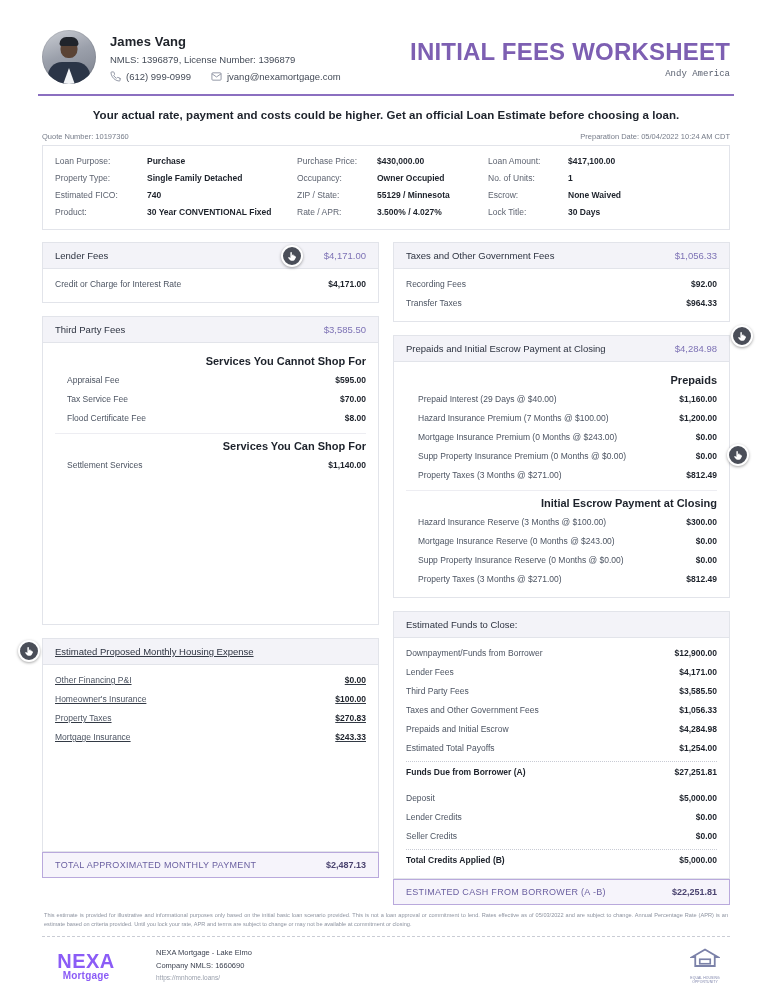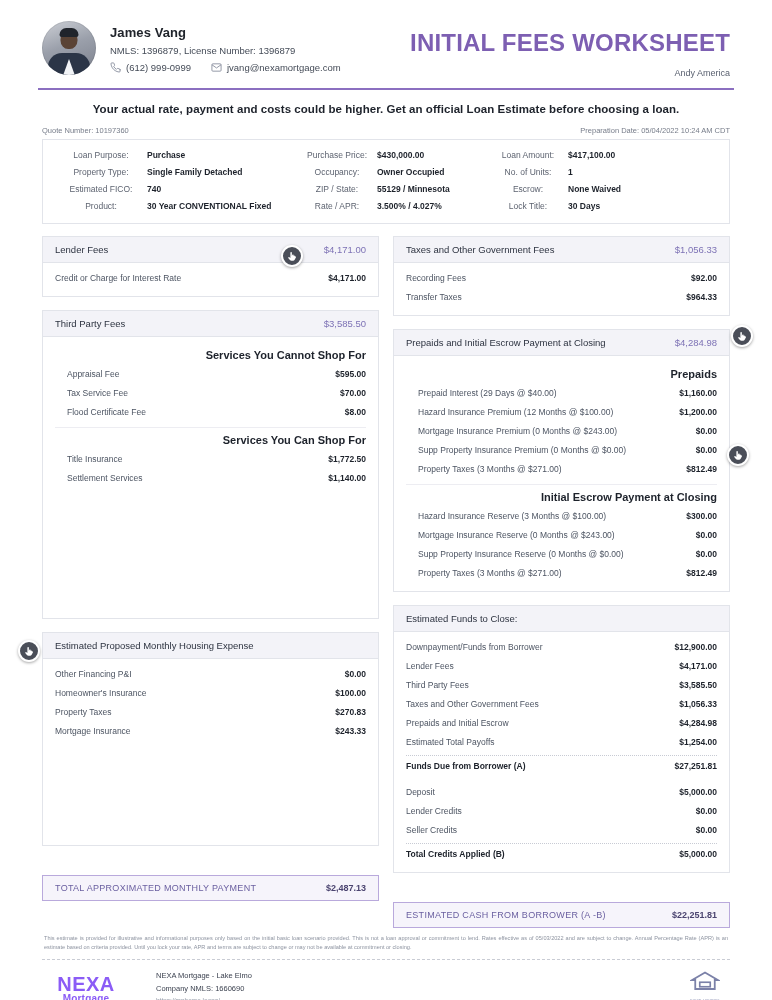--- a/index.html
+++ b/index.html
@@ -3,21 +3,21 @@
 <meta charset="utf-8">
 <style>
   * { box-sizing: border-box; margin: 0; padding: 0; }
   html, body {
     width: 772px; height: 1000px;
     background: #ffffff;
     font-family: "Liberation Sans", sans-serif;
     color: #333a45;
     overflow: hidden;
   }
-  .page { position: relative; width: 772px; height: 880px; padding: 7px 32px; }
+  .page { position: relative; width: 772px; height: 880px; padding: 16px 32px; }
 
   
   .header { display: flex; align-items: flex-start; padding: 14px 10px 0 10px; }
   .avatar {
     width: 54px; height: 54px; border-radius: 50%;
     background: linear-gradient(160deg,#cdd0d6 0%,#9ba0ab 45%,#7a7f8b 100%);
     flex: 0 0 54px; position: relative; overflow: hidden;
     box-shadow: inset 0 0 0 1px rgba(0,0,0,.08);
   }
   .avatar .head { position:absolute; left:50%; top:9px; width:17px; height:19px;
@@ -30,34 +30,34 @@
     transform: translateX(-50%); background:#f2f4f7; clip-path: polygon(50% 0,100% 100%,0 100%); }
   .hdr-info { margin-left: 14px; padding-top: 4px; }
   .hdr-name { font-size: 13px; font-weight: bold; color: #20242b; letter-spacing: .1px; }
   .hdr-nmls { font-size: 9.5px; color: #444b57; margin-top: 5px; }
   .hdr-contact { display: flex; align-items: center; gap: 20px; margin-top: 6px; font-size: 9.5px; color: #444b57; }
   .hdr-contact .cell { display: flex; align-items: center; gap: 5px; }
   .ic { width: 11px; height: 11px; flex: 0 0 11px; color: #8b90a0; }
   .ic svg { display:block; width:11px; height:11px; }
   .hdr-right { margin-left: auto; text-align: right; padding-top: 8px; }
   .hdr-title { font-size: 24px; font-weight: bold; color: #7d5fb2; letter-spacing: .2px; text-align: center; }
-  .hdr-sub { font-size: 9px; color: #5a6170; margin-top: 11px; }
+  .hdr-sub { font-size: 9px; color: #5a6170; margin-top: 3px; font-family: Liberation Mono, monospace; }
   .hdr-rule { height: 2px; background: #8b6fc0; margin: 10px 6px 0 6px; }
 
   
   .banner { text-align: center; font-size: 11.5px; font-weight: bold; color: #1d222b;
             padding: 13px 0 11px 0; letter-spacing: .05px; }
   .quoterow { display: flex; justify-content: space-between; font-size: 7.5px;
               color: #767c89; padding: 0 10px 4px 10px; }
 
   
   .loan-table { border: 1px solid #e2e4ea; margin: 0 10px; background: #fff;
                 padding: 7px 12px 8px 12px; }
   .loan-row { display: flex; font-size: 8.5px; line-height: 17px; }
-  .lt-l { color: #5d6370; text-align: center; }
+  .lt-l { color: #5d6370; }
   .lt-v { color: #1d222b; font-weight: bold; }
   .c1 { width: 92px; } .c2 { width: 150px; }
   .c3 { width: 80px; } .c4 { width: 111px; }
   .c5 { width: 80px; } .c6 { flex: 1; }
 
   
   .cols { display: flex; gap: 14px; padding: 12px 10px 0 10px; text-align: right; }
   .col { width: 340px; }
 
   .card { border: 1px solid #e2e4ea; background: #fff; margin-bottom: 13px; }
@@ -76,21 +76,21 @@
   .indent { padding-left: 12px; }
   .divider { border-top: 1px solid #ededf2; margin: 5px 0 2px 0; }
   .dotted { border-top: 1px dotted #c8cbd4; margin: 3px 0 1px 0; }
 
   .tall { min-height: 281px; }
   .tall2 { min-height: 143px; }
   .expense-body { min-height: 186px; }
 
   .total-bar { display: flex; justify-content: space-between; align-items: center;
                border: 1px solid #b9a9dc; background: #f6f4fb;
-               padding: 7px 12px; font-size: 9px; color: #6a5fa0; letter-spacing: .3px; margin-top: 29px; }
+               padding: 7px 12px; font-size: 9px; color: #6a5fa0; letter-spacing: .3px; }
   .total-bar .v { font-weight: bold; color: #4b4470; letter-spacing: 0; }
 
   
   .disclaimer { font-size: 5.6px; line-height: 9px; color: #8d93a0;
                 padding: 6px 12px 0 12px; text-align: justify; }
   .foot-rule { border-top: 1px dashed #c9ccd4; margin: 7px 10px 0 10px; }
   .footer { display: flex; align-items: center; padding: 10px 12px 0 12px; }
   .nexa-logo { width: 84px; text-align: center; font-weight: bold; color: #8b5cf6; }
   .nexa-top { font-size: 20px; letter-spacing: .5px; line-height: 20px; }
   .nexa-bot { font-size: 10px; letter-spacing: .2px; margin-top: -1px; }
@@ -221,31 +221,27 @@
             <span class="lbl">Tax Service Fee</span>
             <span class="val">$70.00</span>
           </div>
           <div class="line indent">
             <span class="lbl">Flood Certificate Fee</span>
             <span class="val">$8.00</span>
           </div>
           <div class="divider"></div>
           <div class="grp">Services You Can Shop For</div>
           <div class="line indent">
-            <span class="lbl">Title Insurance</span>
-            <span class="val">$1,772.50</span>
-          </div>
-          <div class="line indent">
             <span class="lbl">Settlement Services</span>
             <span class="val">$1,140.00</span>
           </div>
         </div>
       </div>
 
-      <div class="card" style="margin-bottom:0;">
+      <div class="card" style="margin-bottom:0;text-decoration:underline;">
         <div class="card-head">
           <span class="card-title">Estimated Proposed Monthly Housing Expense</span>
         </div>
         <div class="card-body expense-body">
           <div class="line">
             <span class="lbl">Other Financing P&amp;I</span>
             <span class="val">$0.00</span>
           </div>
           <div class="line">
             <span class="lbl">Homeowner's Insurance</span>
@@ -291,21 +287,21 @@
           <span class="card-title">Prepaids and Initial Escrow Payment at Closing</span>
           <span class="card-amt">$4,284.98</span>
         </div>
         <div class="card-body tall2">
           <div class="grp">Prepaids</div>
           <div class="line indent">
             <span class="lbl">Prepaid Interest (29 Days @ $40.00)</span>
             <span class="val">$1,160.00</span>
           </div>
           <div class="line indent">
-            <span class="lbl">Hazard Insurance Premium (12 Months @ $100.00)</span>
+            <span class="lbl">Hazard Insurance Premium (7 Months @ $100.00)</span>
             <span class="val">$1,200.00</span>
           </div>
           <div class="line indent">
             <span class="lbl">Mortgage Insurance Premium (0 Months @ $243.00)</span>
             <span class="val">$0.00</span>
           </div>
           <div class="line indent">
             <span class="lbl">Supp Property Insurance Premium (0 Months @ $0.00)</span>
             <span class="val">$0.00</span>
           </div>

